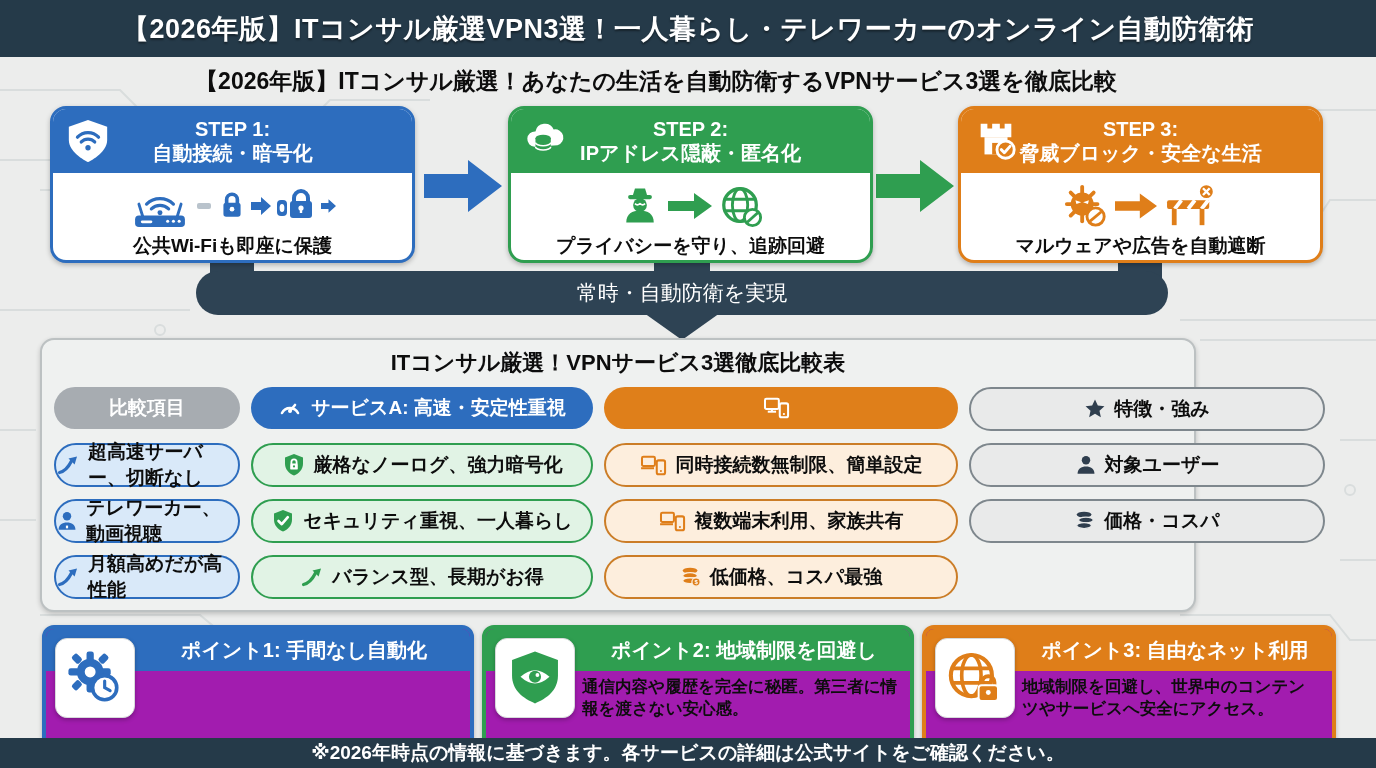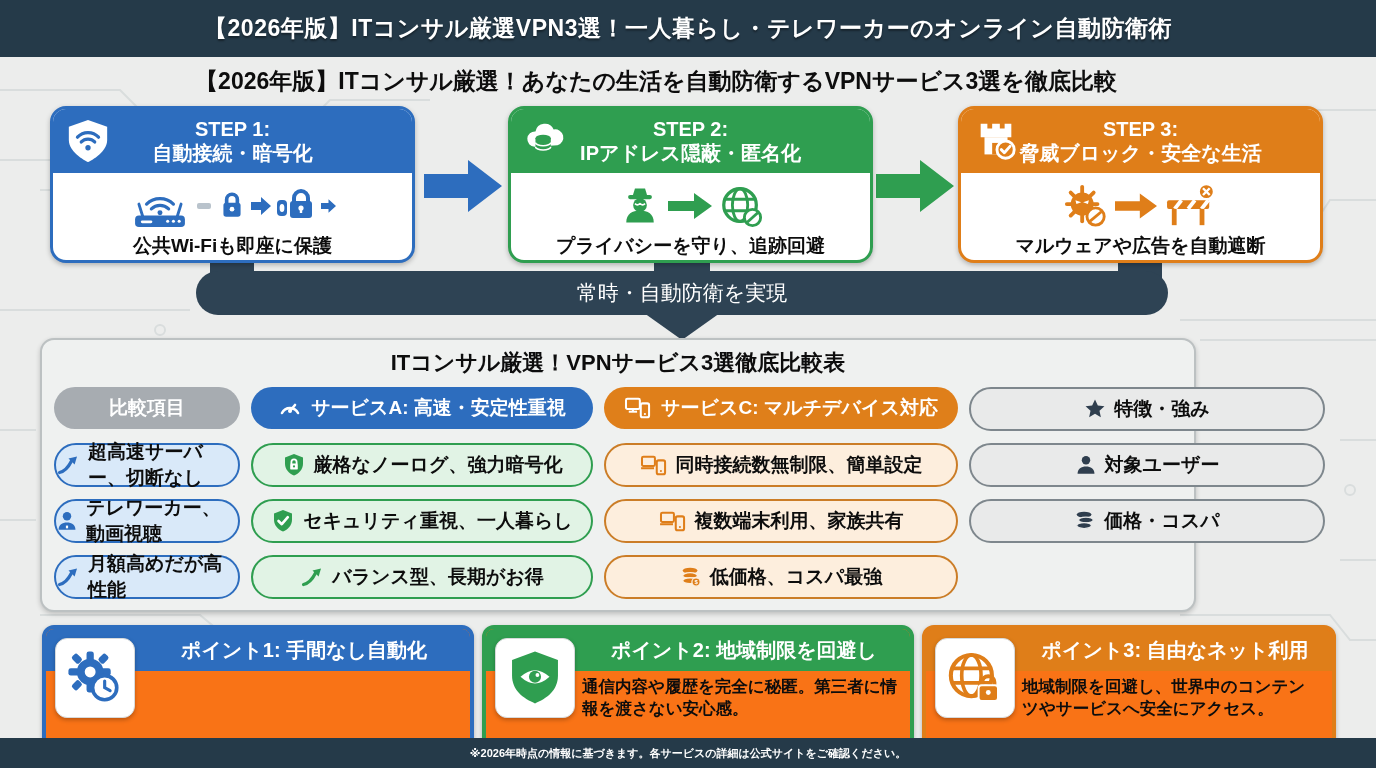--- a/index.html
+++ b/index.html
@@ -13,21 +13,21 @@
 
   
   #circuit { position:absolute; inset:0; z-index:0; }
 
   
   .top-banner {
     position:absolute; top:0; left:0; width:1376px; height:57px;
     background:#253a49; display:flex; align-items:center; justify-content:center;
     z-index:3;
   }
-  .top-banner h1 { color:#fff; font-size:23px; font-weight:bold; letter-spacing:.5px; text-shadow:0 2px 2px rgba(0,0,0,.4); }
+  .top-banner h1 { color:#fff; font-size:27px; font-weight:bold; letter-spacing:.5px; text-shadow:0 2px 2px rgba(0,0,0,.4); }
 
   .subtitle {
     position:absolute; top:66px; left:0; width:1312px; text-align:center;
     font-size:23px; font-weight:bold; color:#0d0d0d; z-index:3;
   }
 
   
   .step-box {
     position:absolute; top:106px; width:365px; height:157px;
     background:#fff; border-radius:16px; overflow:hidden; z-index:3;
@@ -88,21 +88,21 @@
   .hdr-orange { background:#df7f1a; color:#fff; }
   .cell { height:44px; border-radius:22px; font-size:19px; }
   .lbl-cell  { background:#e9eaea; border:2px solid #7e878d; color:#0d0d0d; }
   .a-cell { background:#d9e9f9; border:2px solid #2d6dbe; color:#0d0d0d; }
   .b-cell { background:#e1f3e5; border:2px solid #2f9e50; color:#0d0d0d; }
   .c-cell { background:#fdeedd; border:2px solid #cb7d27; color:#0d0d0d; }
   .cell .cicon { margin-right:8px; }
 
   
   .point-box {
-    position:absolute; top:625px; height:128px; background:#f97316; border-radius:12px;
+    position:absolute; top:625px; height:128px; background:#a21caf; border-radius:12px;
     z-index:3; overflow:hidden; box-shadow:0 2px 4px rgba(0,0,0,.25);
   }
   .pb-blue   { border:4px solid #2d6dbe; }
   .pb-green  { border:4px solid #2f9e50; }
   .pb-orange { border:4px solid #df7e19; }
   .point-box .pt-head { height:42px; display:flex; align-items:center; justify-content:center; padding-left:92px; }
   .pb-blue  .pt-head { background:#2d6dbe; }
   .pb-green .pt-head { background:#2f9e50; }
   .pb-orange .pt-head { background:#df7e19; }
   .pt-head span { color:#fff; font-size:20px; font-weight:bold; }
@@ -111,21 +111,21 @@
     position:absolute; left:9px; top:9px; width:80px; height:80px; background:#fff;
     border:1px solid #d7dadb; border-radius:12px; box-shadow:0 2px 4px rgba(0,0,0,.25);
     display:flex; align-items:center; justify-content:center;
   }
 
   
   .footer {
     position:absolute; left:0; top:738px; width:1376px; height:30px;
     background:#253a49; display:flex; align-items:center; justify-content:center; z-index:3;
   }
-  .footer span { color:#fff; font-size:11px; font-weight:bold; }
+  .footer span { color:#fff; font-size:19px; font-weight:bold; }
 </style>
 </head>
 <body>
 
 <svg id="circuit" width="1376" height="768" viewBox="0 0 1376 768" fill="none" stroke="#d9dddd" stroke-width="2">
   <polyline points="0,90 120,90 160,130 300,130 330,100 430,100"></polyline>
   <circle cx="120" cy="160" r="5"></circle>
     <polyline points="0,160 115,160"></polyline>
   <polyline points="40,190 170,190 210,160 330,160"></polyline>
   <circle cx="335" cy="160" r="5"></circle>
@@ -329,21 +329,20 @@
     <div class="pill hdr-orange">
       <span class="cicon">
         <svg width="28" height="24" viewBox="0 0 30 26" fill="none" stroke="#fff" stroke-width="2.2">
             <rect x="2" y="3" width="15" height="11" rx="1.5"></rect>
             <line x1="5" y1="17" x2="14" y2="17"></line>
             <line x1="9.5" y1="14" x2="9.5" y2="17"></line>
             <rect x="18" y="8" width="9" height="15" rx="2" fill="#df7f1a"></rect>
             <circle cx="22.5" cy="19.5" r="1.2" fill="#fff" stroke="none"></circle>
           </svg>
       </span>
-      <span>サービスC: マルチデバイス対応</span>
     </div>
 
     <div class="pill cell lbl-cell">
       <span class="cicon">
         <svg width="22" height="22" viewBox="0 0 24 24" fill="#2f3e4e">
             <path d="M12 1.5 l3.1 6.6 7.2.8 -5.4 4.9 1.5 7.1 L12 17.3 5.6 20.9 7.1 13.8 1.7 8.9 8.9 8.1 Z"></path>
           </svg>
       </span>
       <span>特徴・強み</span>
     </div>

